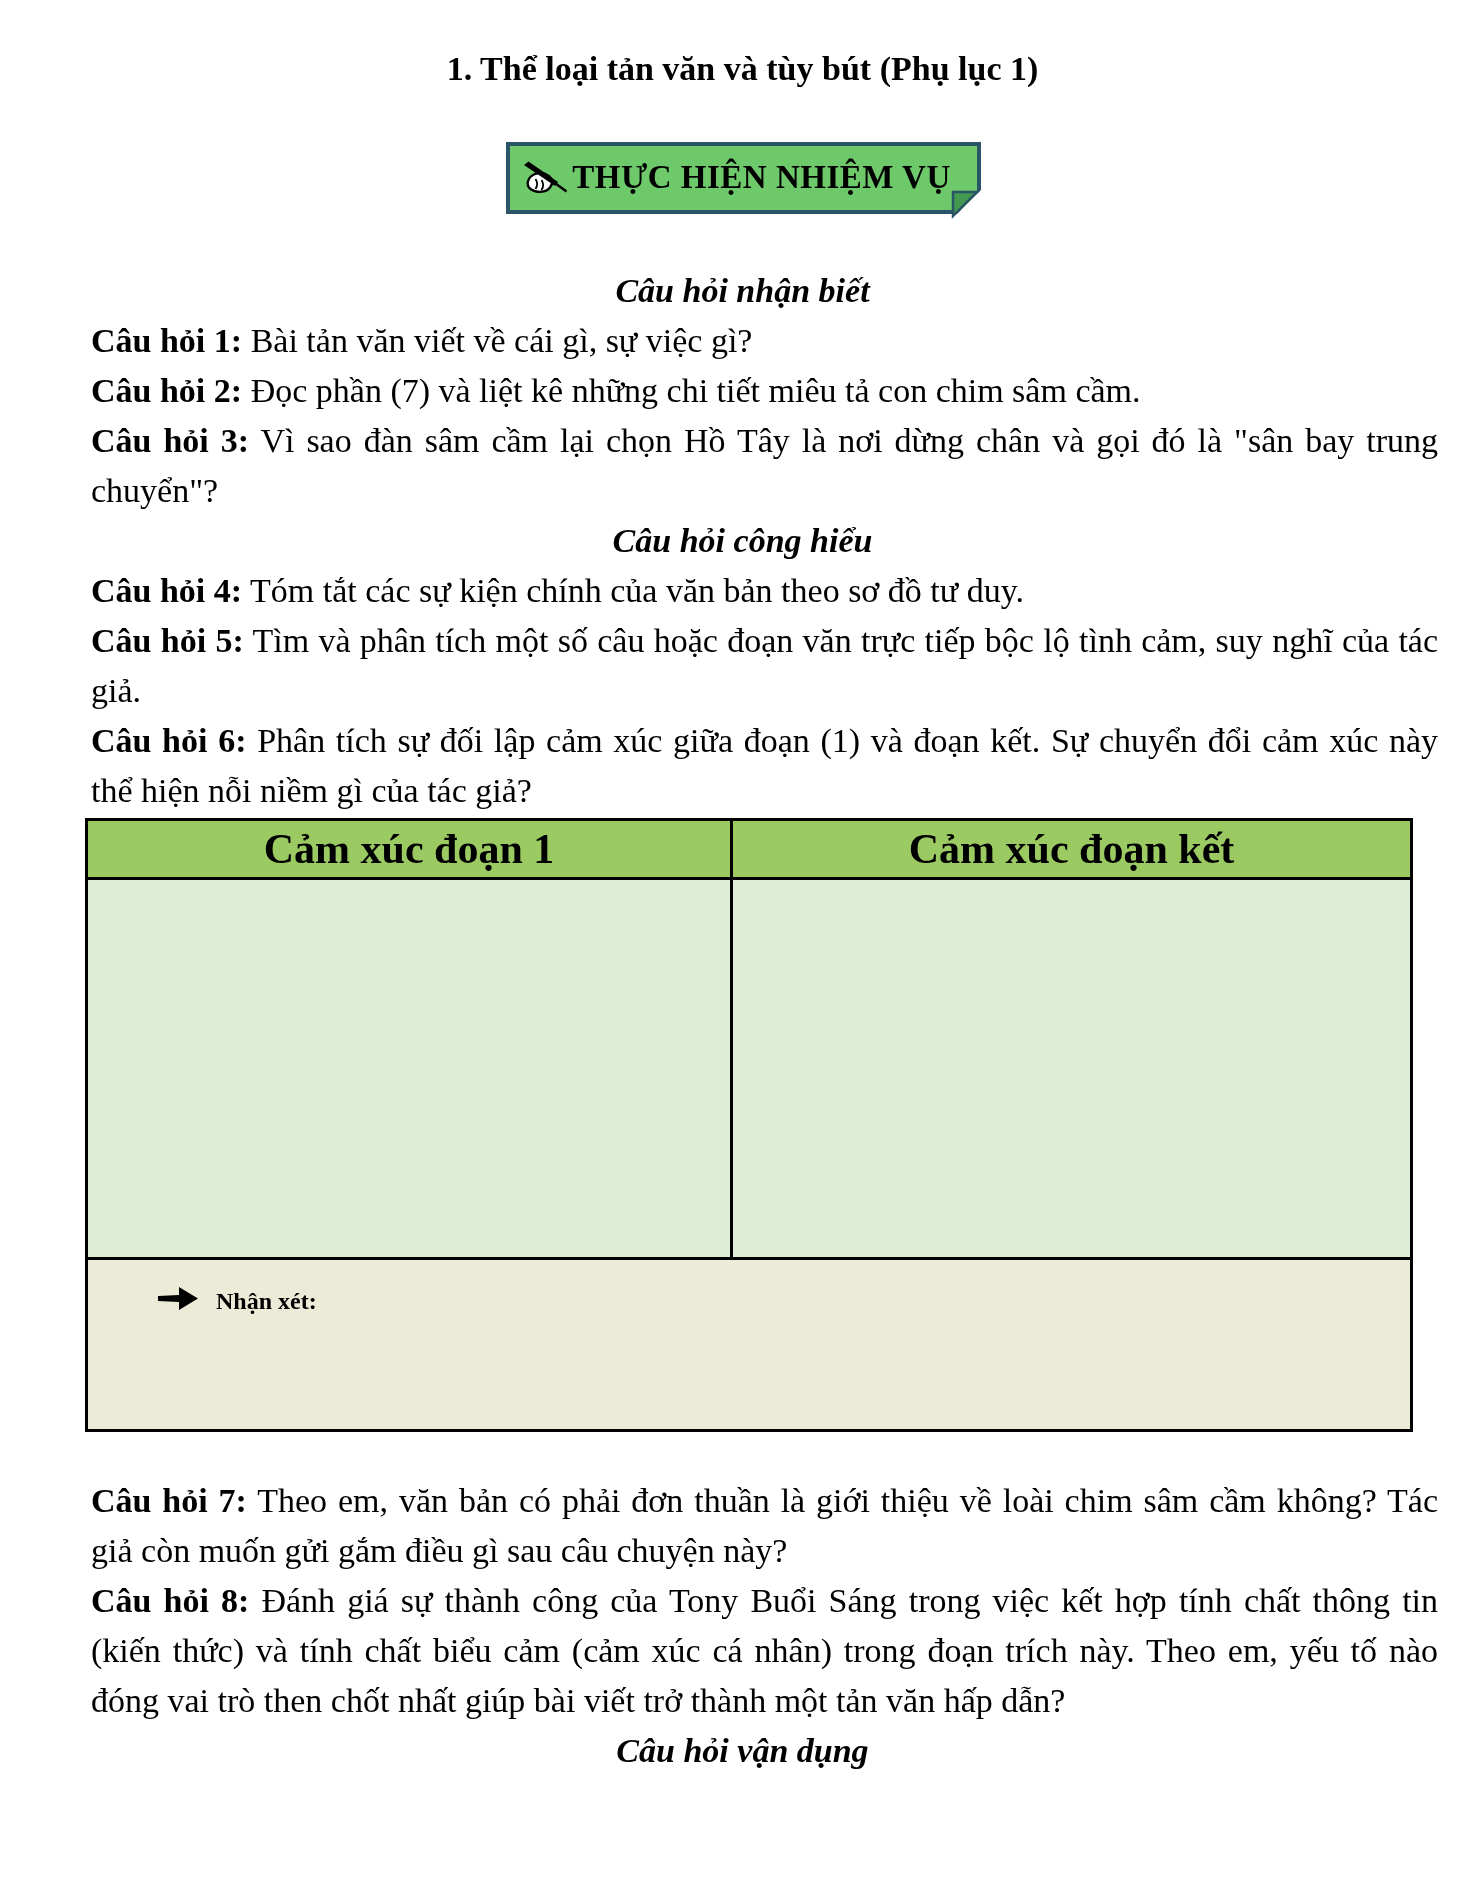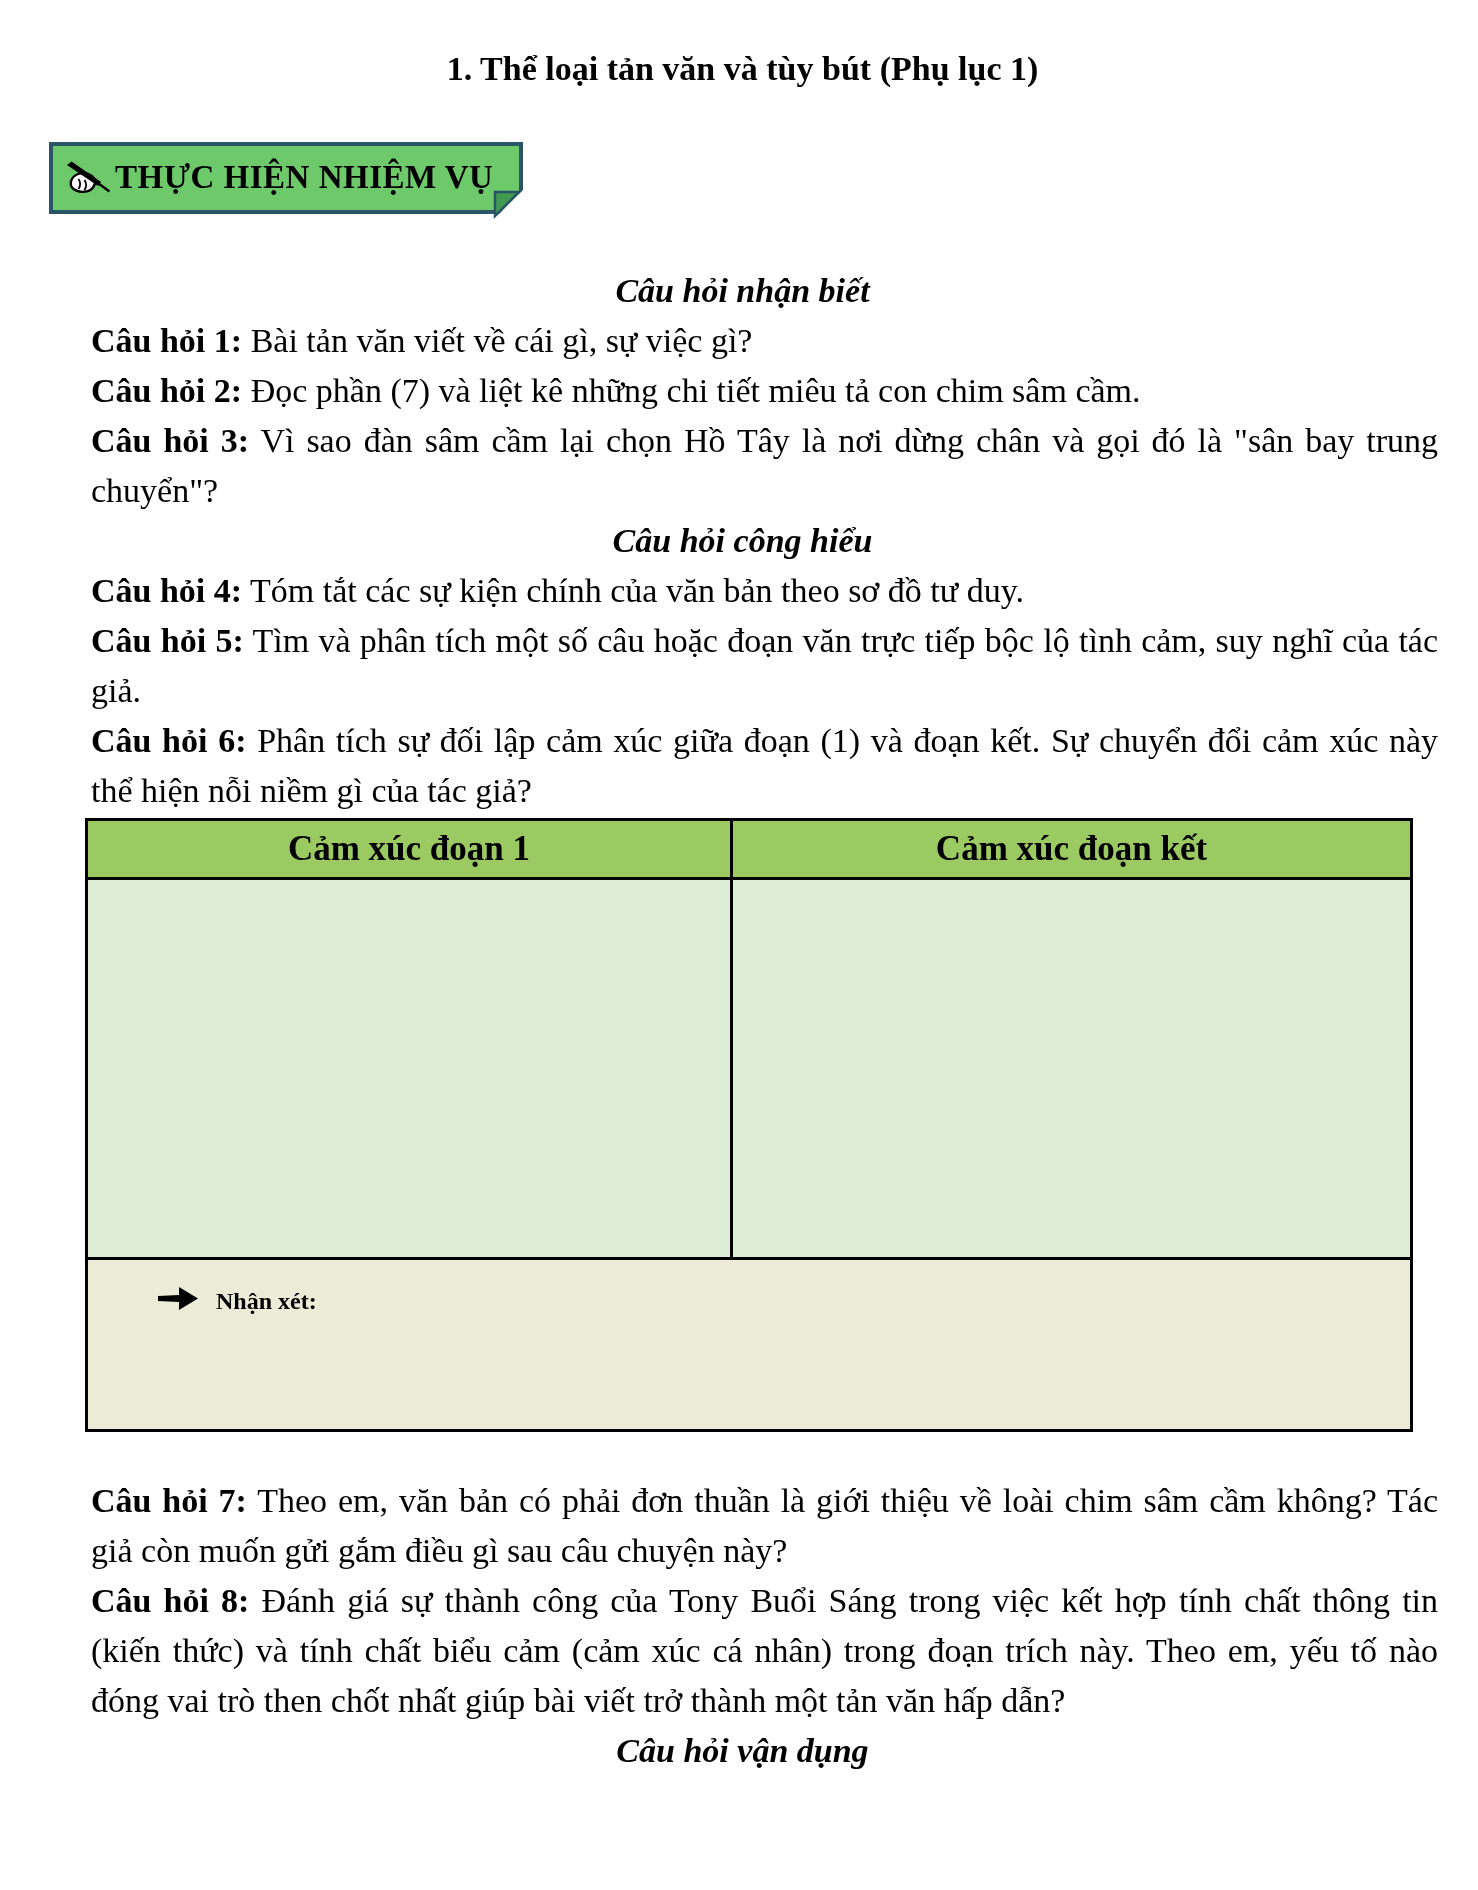--- a/index.html
+++ b/index.html
@@ -24,21 +24,21 @@
     padding:44px 40px 0 47px;
     overflow:hidden;position:relative;
   }
   .t{margin:0;text-align:center;}
   .bold{font-weight:bold;}
   .heading-italic{font-weight:bold;font-style:italic;}
   .q{text-align:justify;margin-left:44px;}
   .q b{font-weight:bold;}
 
   
-  .banner-row{margin:48px 0 0 2px;height:76px;}
+  .banner-row{margin:48px 0 0 2px;height:76px;text-align:center;}
   .banner{
     position:relative;display:inline-flex;align-items:center;
     background:var(--banner-bg);
     border:4px solid var(--banner-border);
     padding:8px 26px 10px 12px;
     min-height:72px;
   }
   .banner-icon{display:inline-flex;margin-right:4px;}
   .banner-label{
     font-weight:bold;font-size:33px;line-height:40px;letter-spacing:0.5px;
@@ -47,21 +47,21 @@
   .fold{position:absolute;right:-4px;bottom:-4px;width:30px;height:30px;}
 
   
   .emo-table{
     border-collapse:collapse;table-layout:fixed;
     width:1325px;margin:2px 0 0 38px;
   }
   .emo-table th,.emo-table td{border:3px solid var(--table-border);}
   .emo-table th{
     background:var(--table-header-bg);
-    font-size:35px;font-weight:bold;text-align:center;
+    font-size:42px;font-weight:bold;text-align:center;
     height:59px;padding:2px 0;line-height:50px;
   }
   .cell-blank{height:380px;background:var(--table-body-bg);}
   .cell-note{
     height:172px;background:var(--table-note-bg);
     vertical-align:top;padding:16px 10px 0 70px;
     font-size:24px;line-height:50px;
   }
   .cell-note b{font-weight:bold;}
   .arrow-icon{display:inline-block;vertical-align:-4px;margin-right:16px;}

